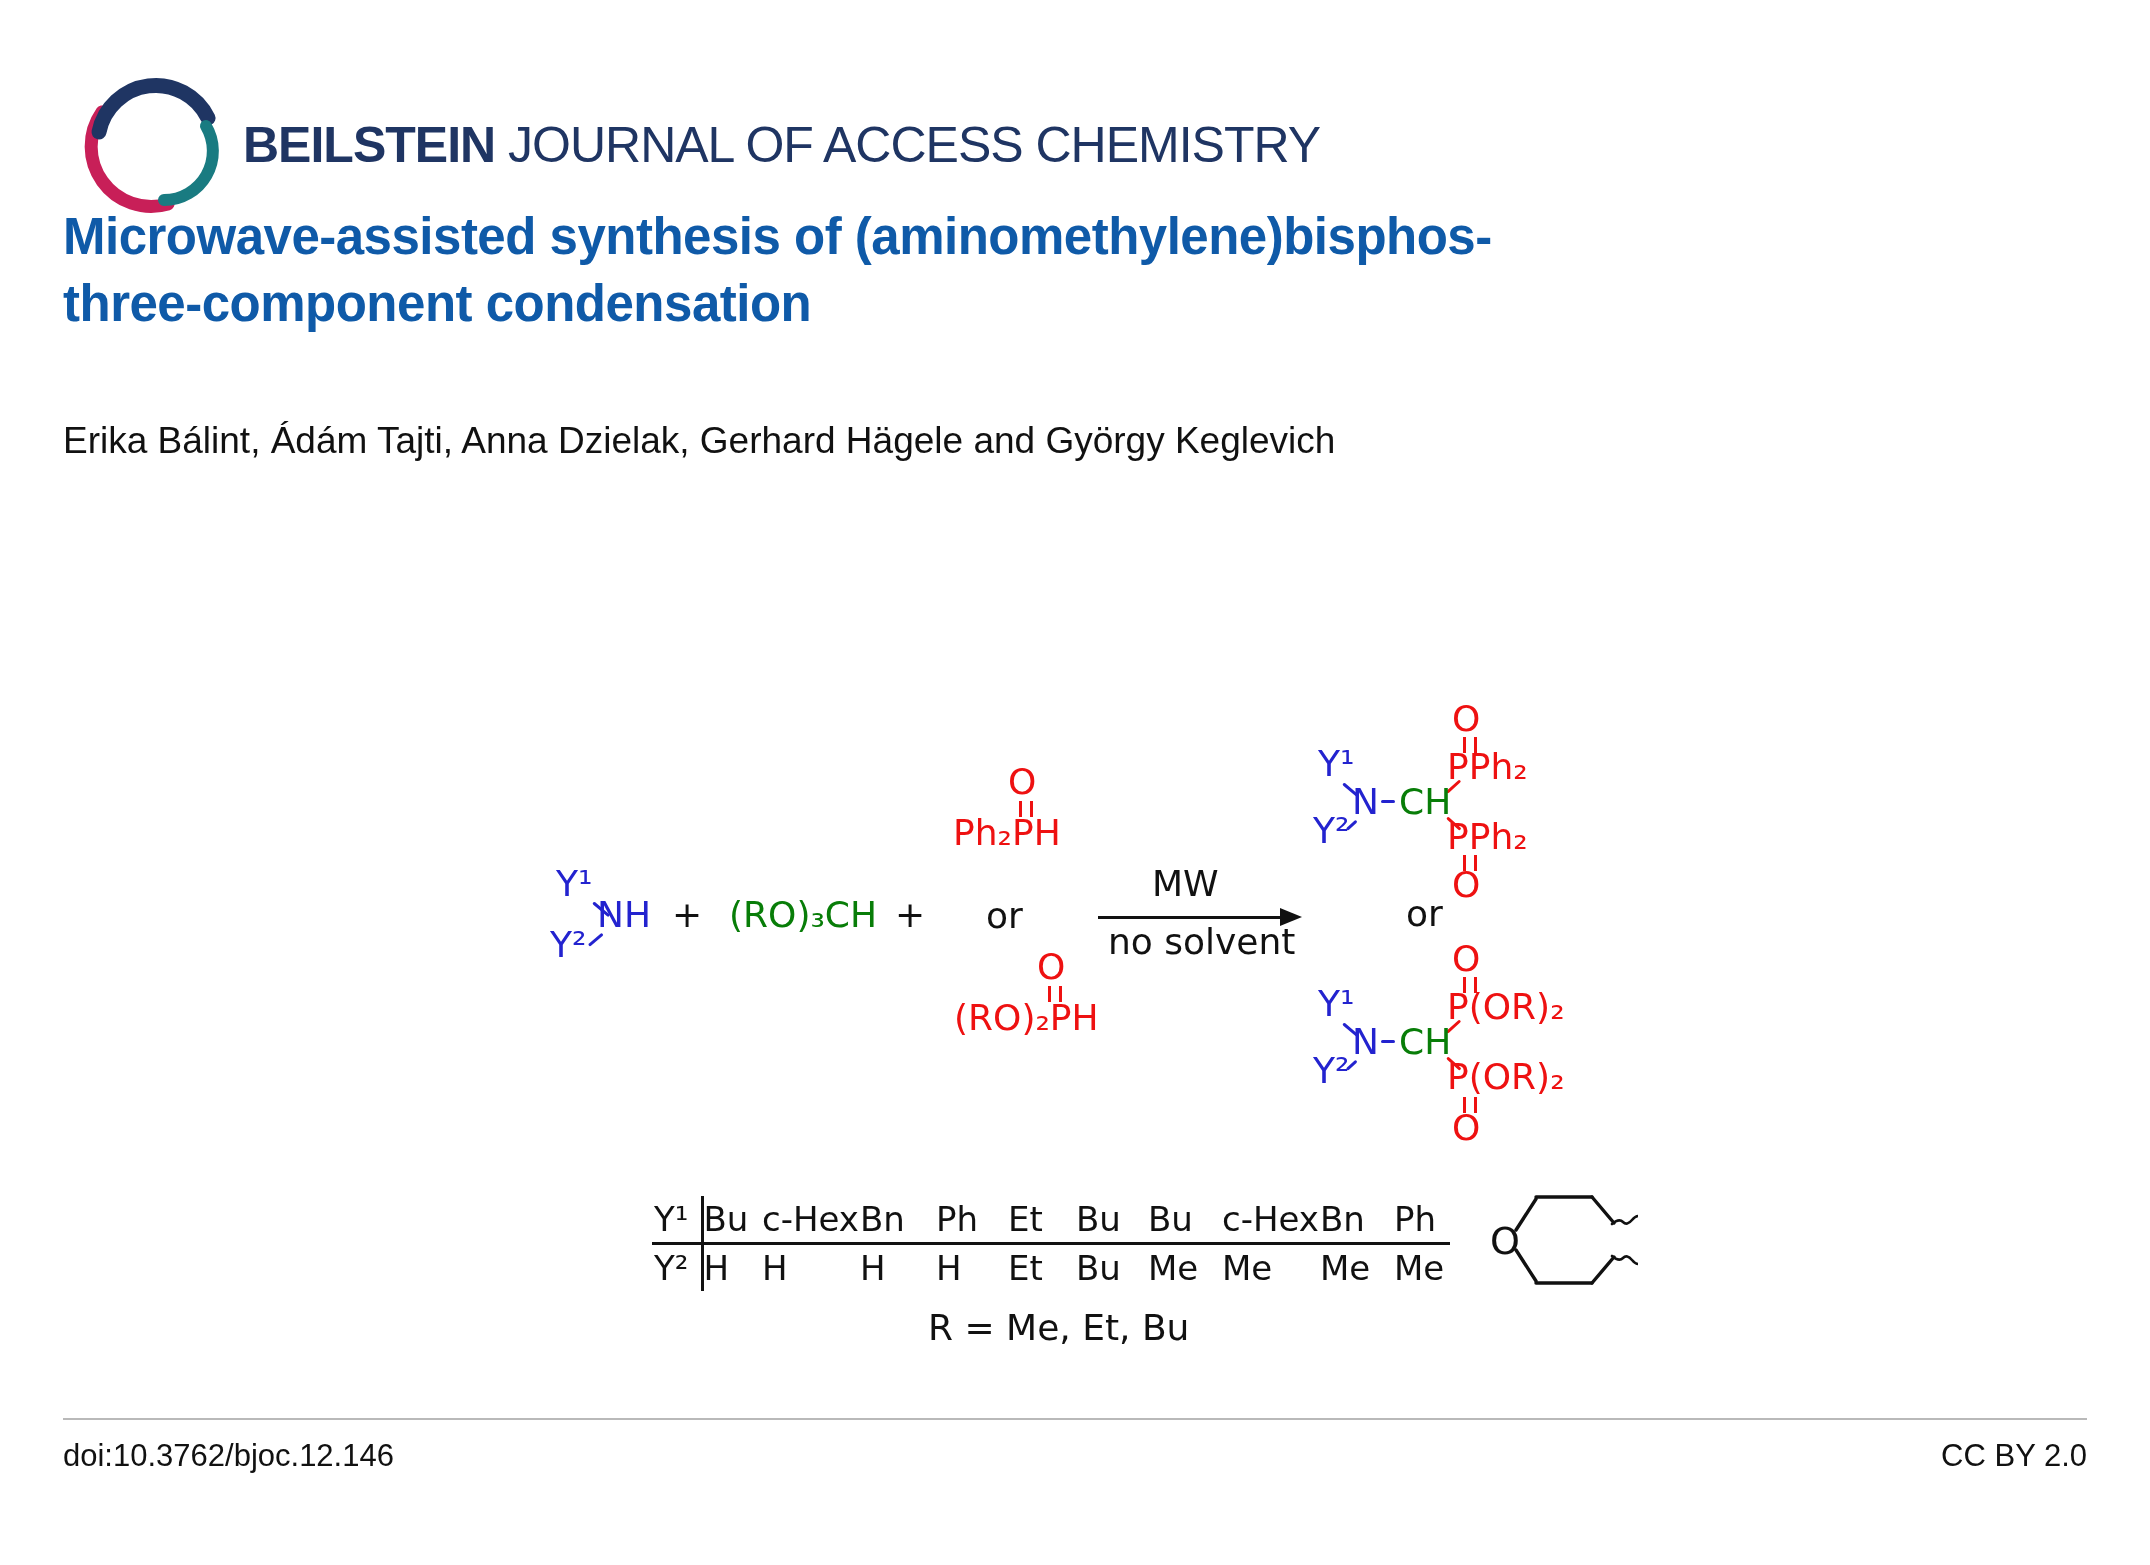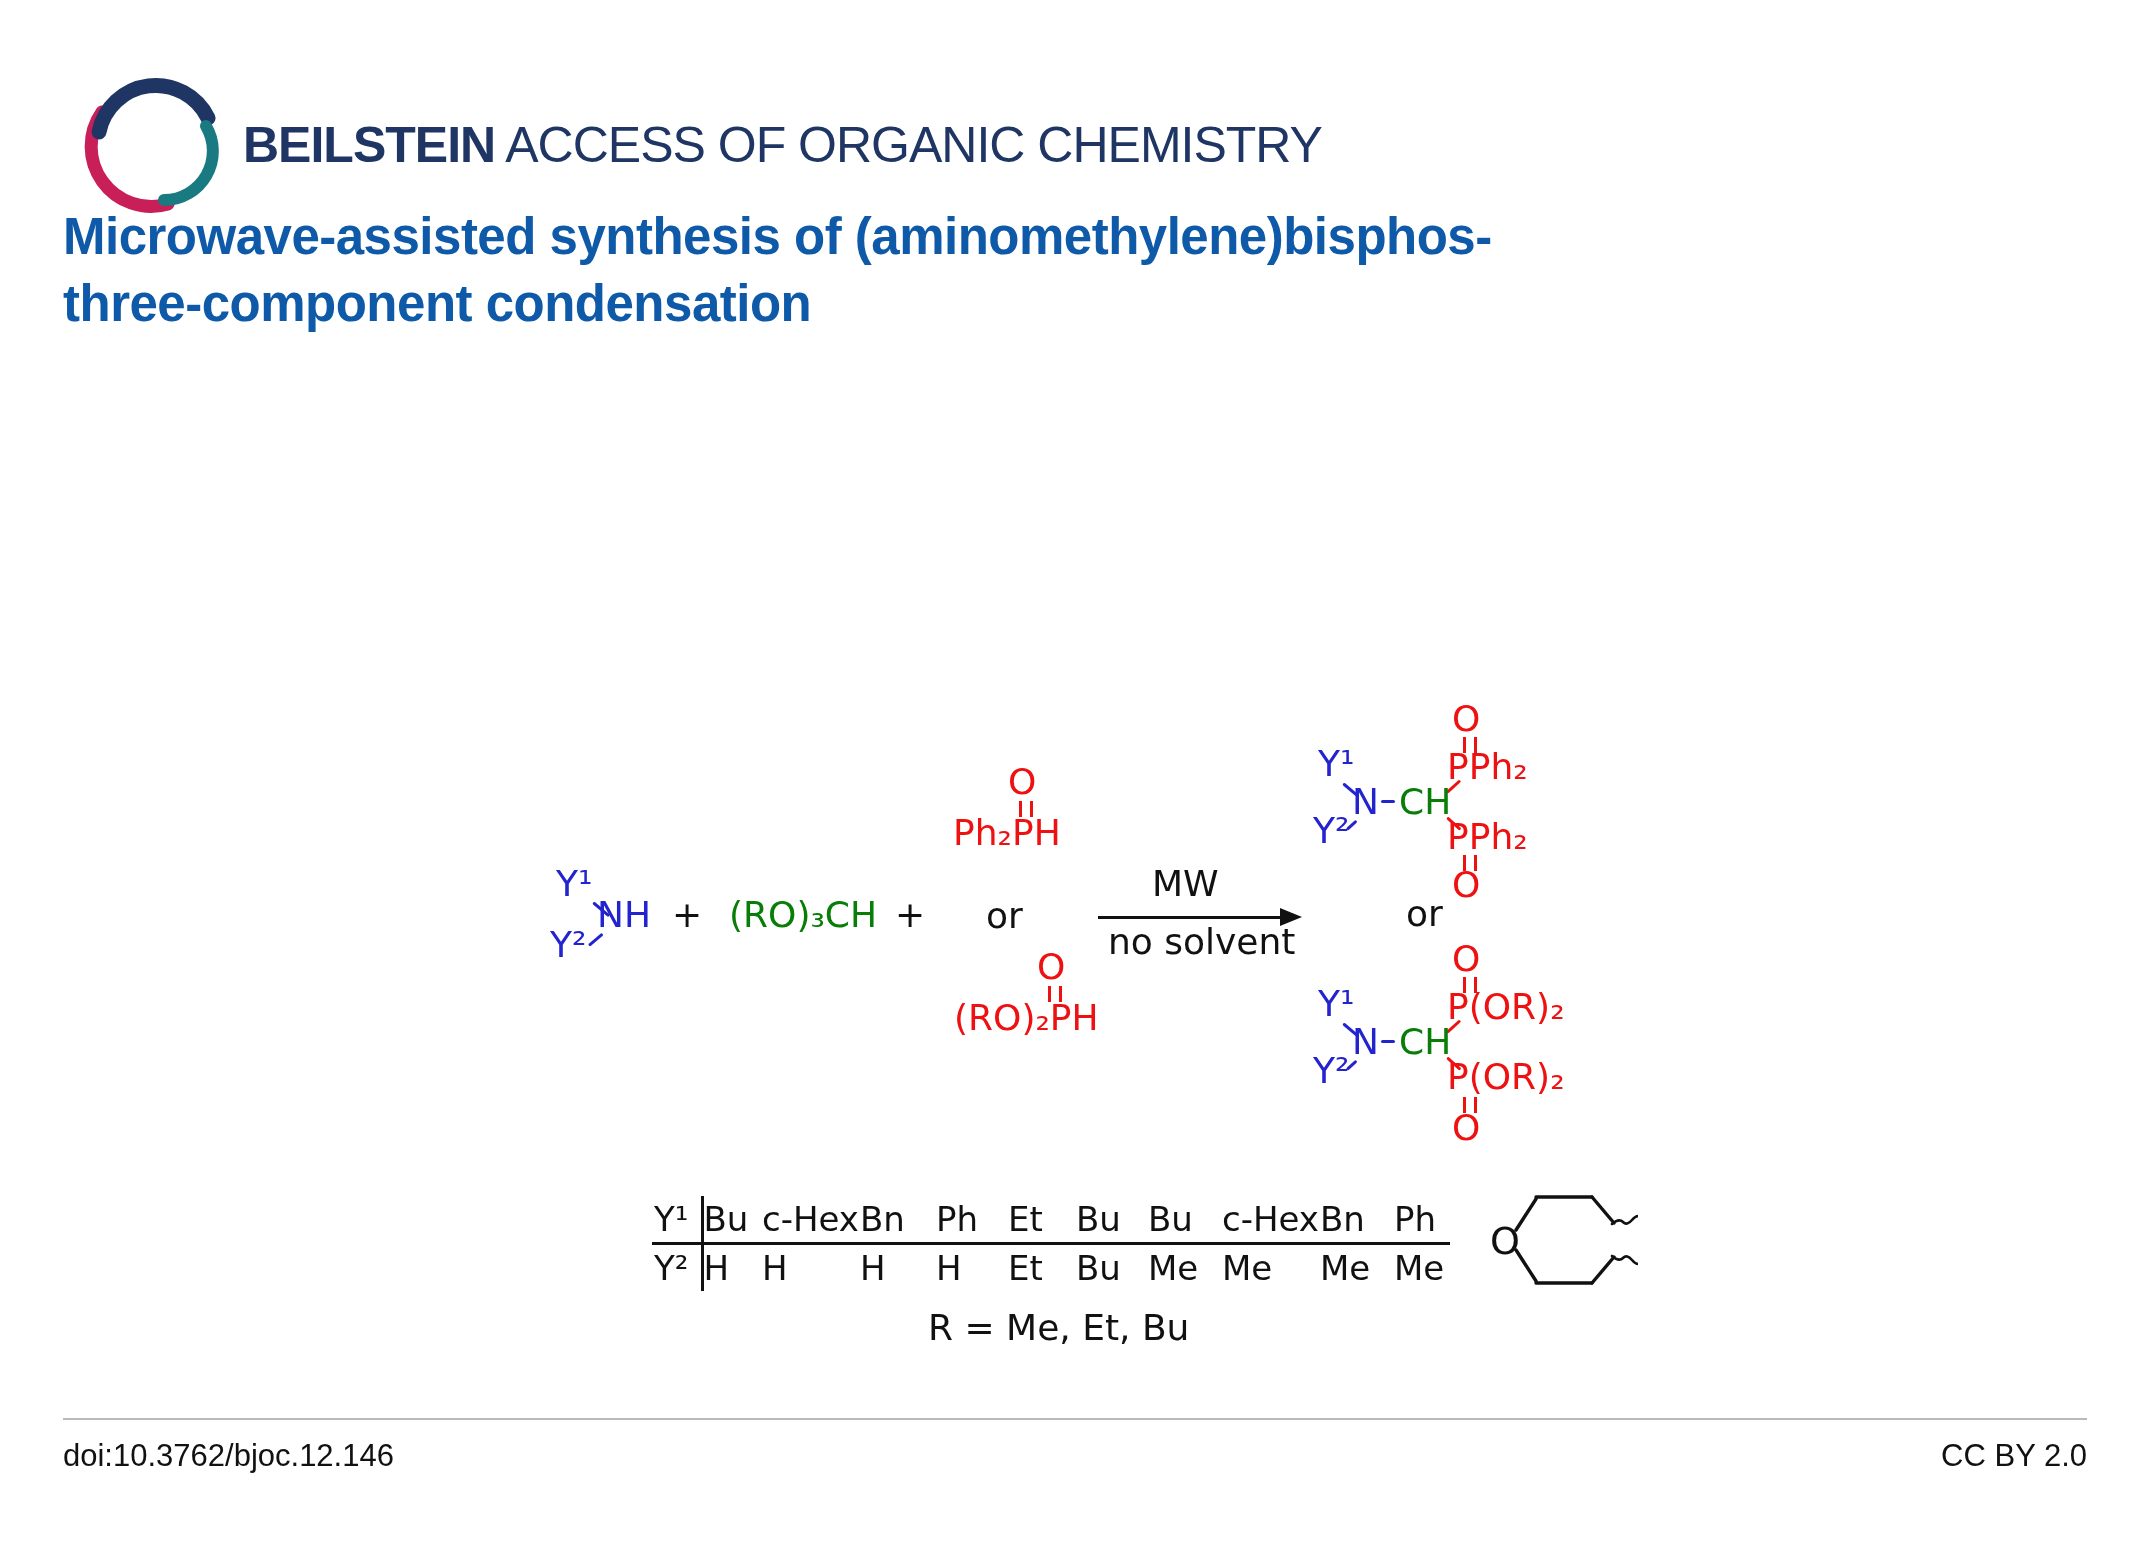--- a/index.html
+++ b/index.html
@@ -50,28 +50,29 @@
 
 <div id="page">
 
   <svg class="abs" style="left:70px;top:60px" width="164" height="160" viewBox="0 0 160 160">
     <path d="M 30 52 A 60 60 0 0 0 96 144" fill="none" stroke="#c81f58" stroke-width="13" stroke-linecap="round"></path>
     <path d="M 27 72 A 58 58 0 0 1 136 58" fill="none" stroke="#1f3563" stroke-width="15" stroke-linecap="round"></path>
     <path d="M 134 66 A 49 49 0 0 1 92 140" fill="none" stroke="#197b81" stroke-width="12" stroke-linecap="round"></path>
   </svg>
 
   <div id="brand-text">
-    <b>BEILSTEIN</b><span> ACCESS OF ORGANIC CHEMISTRY</span>
+    <b>BEILSTEIN</b><span> JOURNAL OF ACCESS CHEMISTRY</span>
   </div>
 
 
   <div id="title">
     <div>Microwave-assisted synthesis of (aminomethylene)bisphos-</div>
     <div>three-component condensation</div>
   </div>
+  <div id="authors">Erika Bálint, Ádám Tajti, Anna Dzielak, Gerhard Hägele and György Keglevich</div>
 
   <span class="sch blue" style="left:556px;top:866px">Y¹</span>
   <div class="bond b-blue" style="left:593px;top:901px;width:21px;transform:rotate(40deg)"></div>
   <span class="sch blue" style="left:597px;top:897px">NH</span>
   <div class="bond b-blue" style="left:589px;top:944px;width:18px;transform:rotate(-40deg)"></div>
   <span class="sch blue" style="left:550px;top:927px">Y²</span>
 
   <span class="sch blk" style="left:672px;top:897px">+</span>
   <span class="sch green" style="left:729px;top:897px">(RO)₃CH</span>
   <span class="sch blk" style="left:895px;top:897px">+</span>

